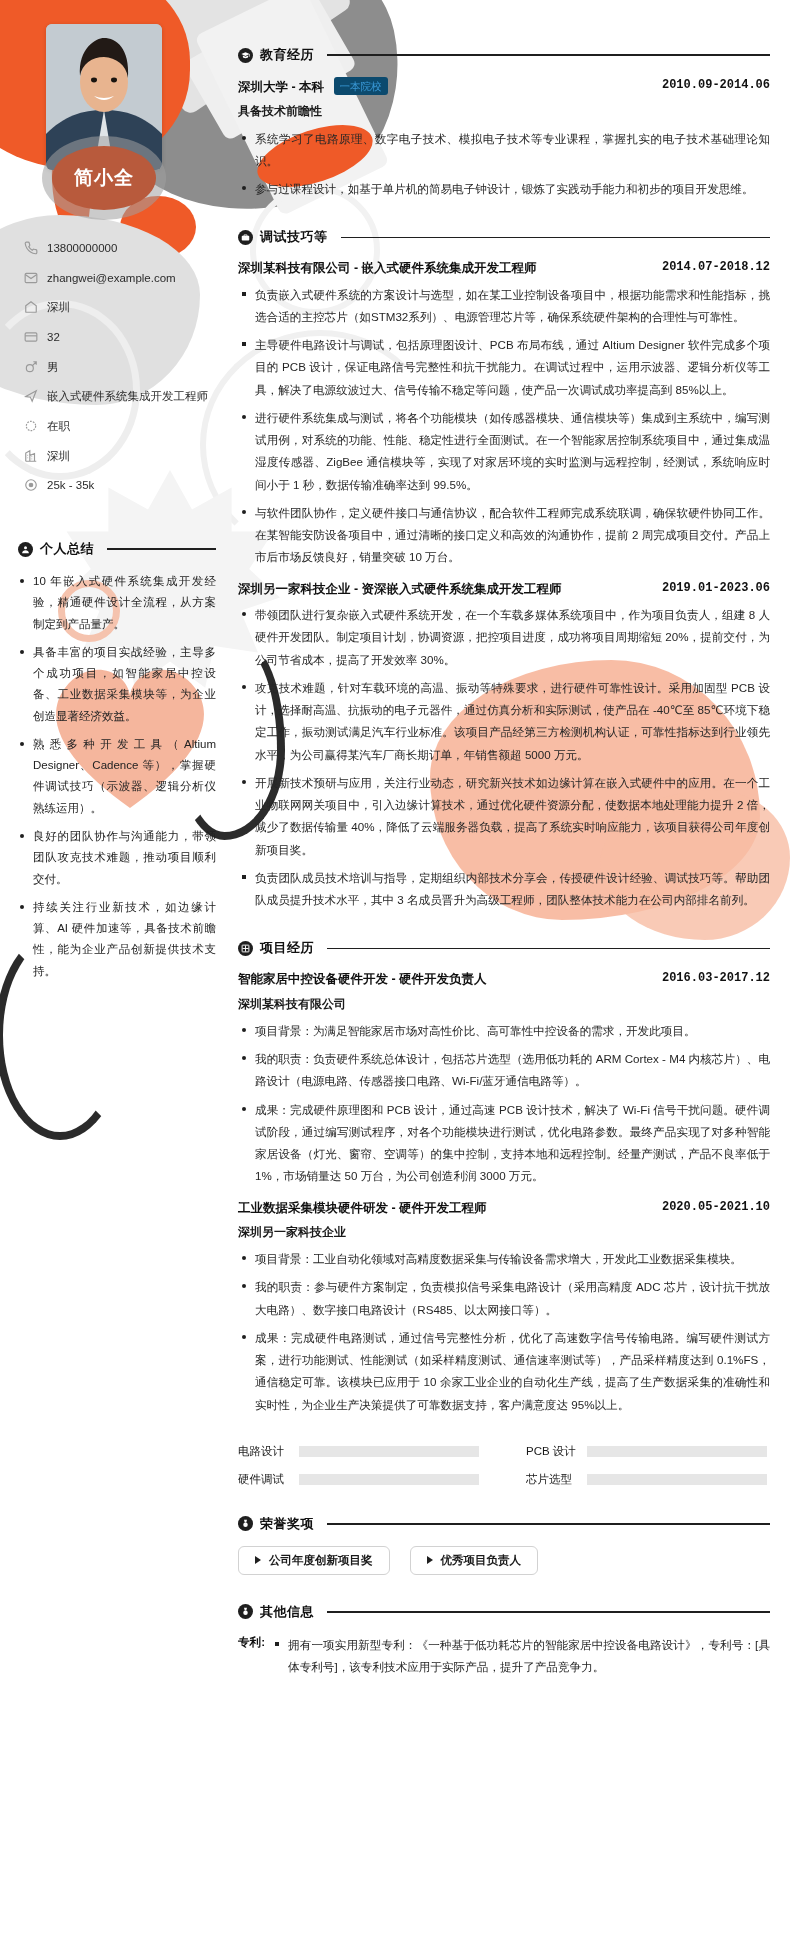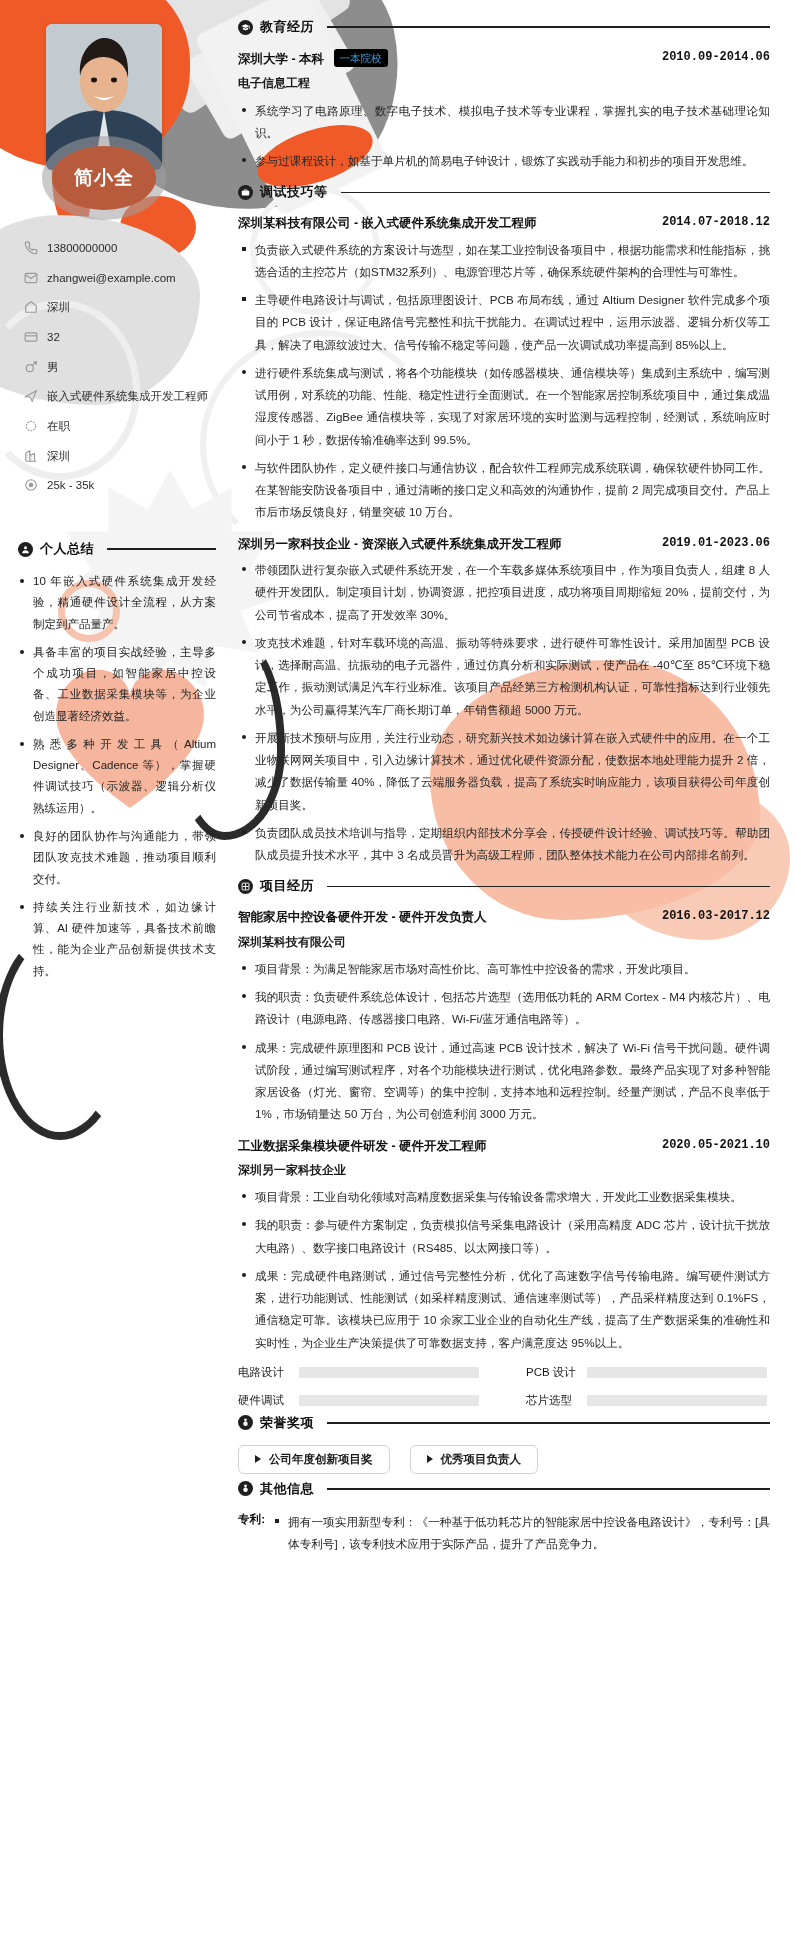--- a/index.html
+++ b/index.html
@@ -156,30 +156,30 @@
   .sum-list li{
     position:relative; font-size:11.5px; line-height:1.85; color:#222;
     padding-left:15px; margin-bottom:7px; text-align:justify;
   }
   .sum-list li:before{
     content:""; position:absolute; left:2px; top:8px;
     width:4px; height:4px; background:#1f1f1f; border-radius:50%;
   }
 
   
-  .block{ margin-bottom:6px; }
+  .block{ margin-bottom:6px;margin-top:28px; }
   .entry{ margin-bottom:11px; }
   .entry-head{
     display:flex; align-items:flex-start; justify-content:space-between; gap:14px;
     margin-bottom:5px;
   }
   .entry-title{ font-size:12.5px; font-weight:700; color:#111; line-height:1.55; flex:1; }
   .entry-date{ font-size:12px; font-weight:700; color:#111; white-space:nowrap; padding-top:1px;font-family:Liberation Mono, monospace; }
   .badge-tag{
-    display:inline-block; background:#000000; color:#3a9ad9;
+    display:inline-block; background:#0c4a6e; color:#3a9ad9;
     font-size:10.5px; font-weight:400; padding:1px 6px; border-radius:3px;
     margin-left:6px; vertical-align:1px;
   }
   .entry-sub{ font-size:12px; color:#1a1a1a; font-weight:700; margin-bottom:6px; line-height:1.6; }
   .bullets{ list-style:none; }
   .bullets li{
     position:relative; font-size:11.6px; line-height:1.92; color:#262626;
     padding-left:17px; margin-bottom:6px; text-align:justify;
   }
   .bullets li:before{
@@ -379,21 +379,21 @@
           <span class="sec-rule"></span>
         </div>
         <div class="entry">
           <div class="entry-head">
             <div class="entry-title">
               <span>深圳大学 - 本科</span>
               <span class="badge-tag">一本院校</span>
             </div>
             <div class="entry-date">2010.09-2014.06</div>
           </div>
-          <div class="entry-sub">电子信息工程</div>
+          <div class="entry-sub">具备技术前瞻性</div>
           <ul class="bullets">
             <li>系统学习了电路原理、数字电子技术、模拟电子技术等专业课程，掌握扎实的电子技术基础理论知识。</li>
             <li>参与过课程设计，如基于单片机的简易电子钟设计，锻炼了实践动手能力和初步的项目开发思维。</li>
           </ul>
         </div>
       </section>
 
       <section class="block">
         <div class="sec-head">
           <span class="sec-dot">

